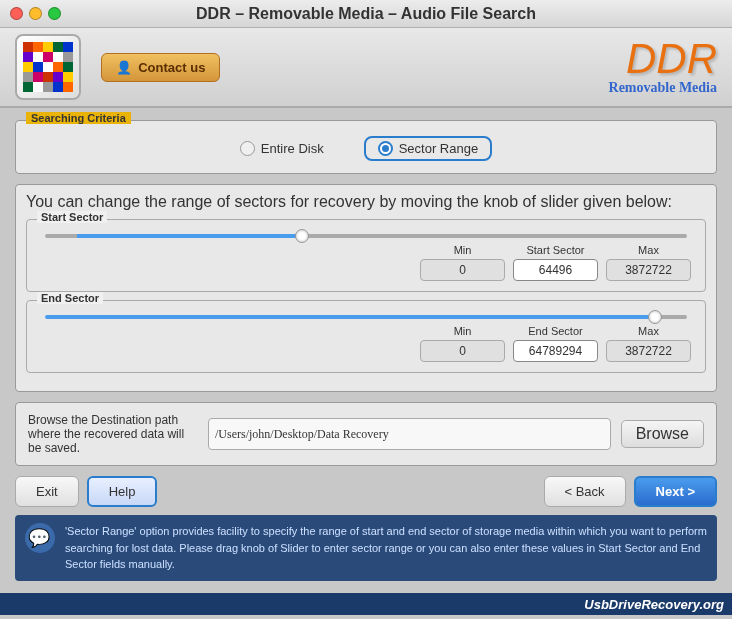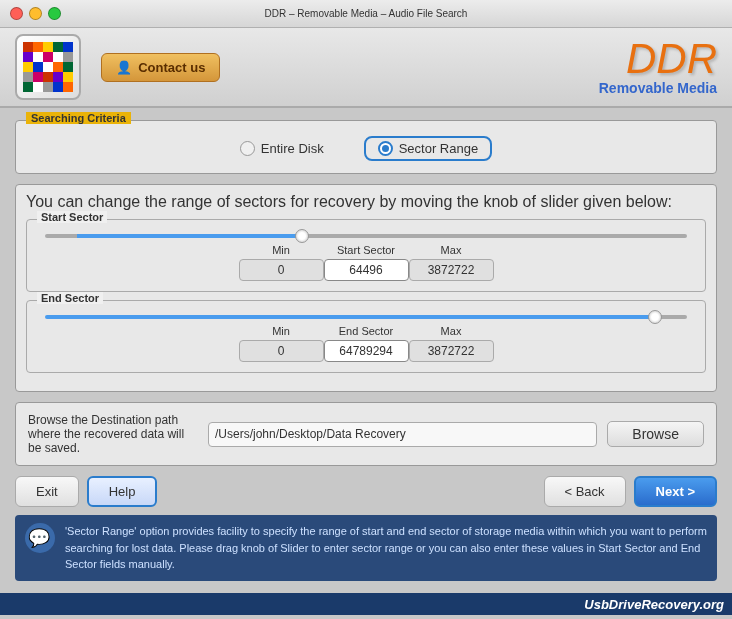--- a/index.html
+++ b/index.html
@@ -29,23 +29,23 @@
     }
     .tb-btn {
       width: 13px; height: 13px;
       border-radius: 50%;
       border: 1px solid rgba(0,0,0,0.3);
     }
     .tb-close { background: #ff5f57; }
     .tb-min { background: #ffbd2e; }
     .tb-max { background: #28c940; }
     .titlebar-title {
-      font-size: 10px;
-      color: #333;
-      font-weight: 400;
+      font-size: 16px;
+      color: #333;
+      font-weight: 700;
     }
 
     
     .header {
       background: linear-gradient(to bottom, #e8e8e8, #d0d0d0);
       height: 80px;
       display: flex;
       align-items: center;
       padding: 0 15px;
       border-bottom: 2px solid #aaa;
@@ -91,20 +91,21 @@
       font-weight: normal;
       color: #e87010;
       line-height: 1;
       text-shadow: 2px 2px 3px rgba(0,0,0,0.2);
       font-style: italic;
     }
     .ddr-sub {
       font-size: 14px;
       color: #3366cc;
       font-weight: bold;
+      font-family: Liberation Serif, serif;
     }
 
     
     .main {
       background: #c8c8c8;
       padding: 12px 15px;
     }
 
     
     .group-box {
@@ -211,23 +212,24 @@
       width: 14px; height: 14px;
       background: radial-gradient(circle, #fff 40%, #bbb 100%);
       border: 1px solid #999;
       border-radius: 50%;
       position: absolute;
       top: -5px;
       transform: translateX(-50%);
     }
     .fields-row {
       display: flex;
-      justify-content: center;
+      justify-content: flex-end;
       align-items: flex-end;
       padding: 0 4px;
+      gap: 8px;
     }
     .field-col {
       display: flex;
       flex-direction: column;
       align-items: center;
       gap: 3px;
     }
     .field-label {
       font-size: 11px;
       color: #333;
@@ -260,36 +262,37 @@
       margin-bottom: 10px;
     }
     .dest-label {
       font-size: 12px;
       color: #333;
       width: 170px;
     }
     .dest-path {
       flex: 1;
       margin: 0 10px;
-      height: 25px;
+      height: 32px;
       border: 1px solid #aaa;
       border-radius: 4px;
       background: #f8f8f8;
       font-size: 12px;
       color: #333;
       padding: 0 6px;
       display: flex;
       align-items: center;
+      font-family: Liberation Serif, serif;
     }
     .browse-btn {
       background: linear-gradient(to bottom, #f5f5f5, #ddd);
       border: 1px solid #aaa;
       border-radius: 5px;
-      padding: 4px 24px;
-      font-size: 14px;
+      padding: 4px 14px;
+      font-size: 16px;
       cursor: pointer;
       color: #333;
     }
 
     
     .btn-row {
       display: flex;
       align-items: center;
       justify-content: space-between;
       margin-bottom: 8px;

